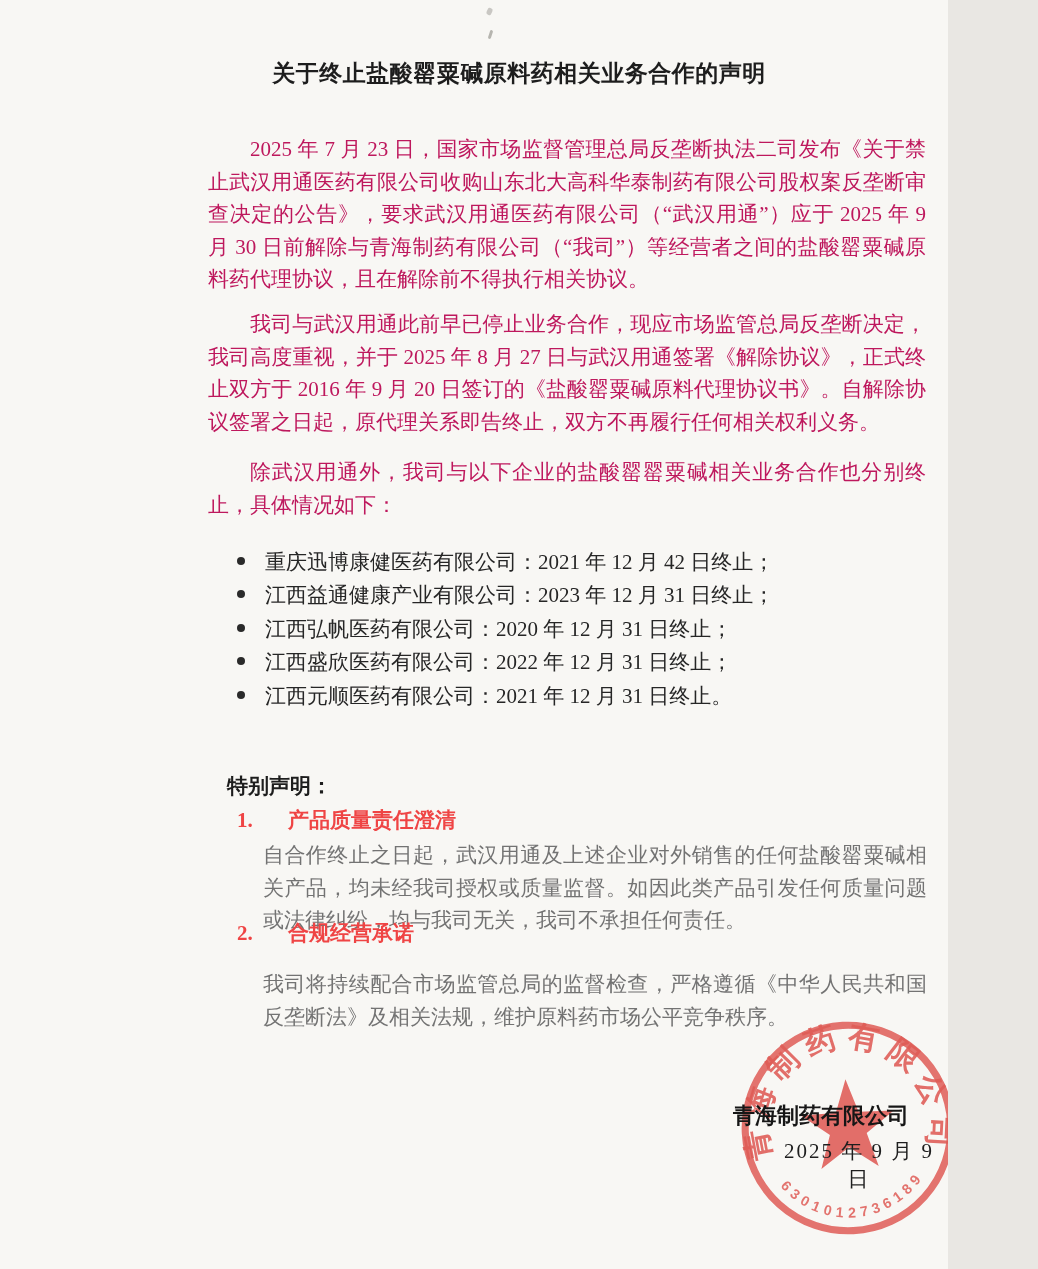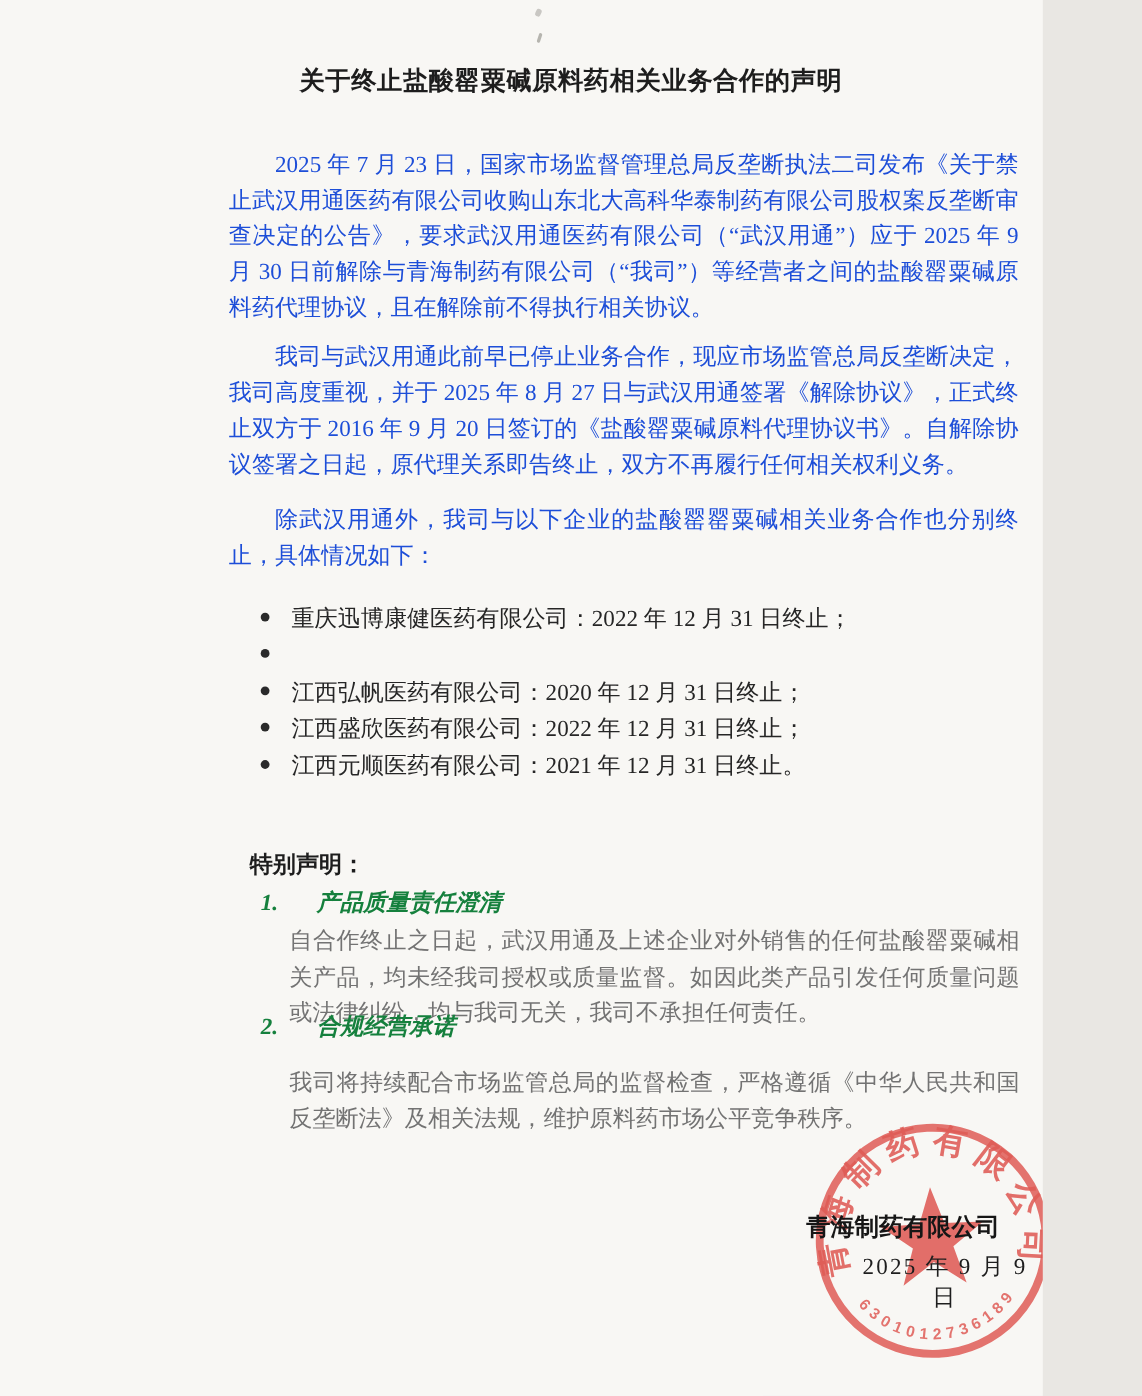--- a/index.html
+++ b/index.html
@@ -13,38 +13,38 @@
   }
   .doc-title{
     position:absolute;top:58px;left:0;width:1038px;
     text-align:center;
     font-size:23px;font-weight:bold;color:#1d1d1d;
     letter-spacing:0.5px;
   }
   .para{
     position:absolute;left:208px;width:718px;
     font-size:21px;line-height:32.5px;
-    text-align:justify;color:#1d4ed8;
+    text-align:justify;color:#be185d;
     text-indent:2em;
   }
   .p1{top:133px;}
   .p2{top:308px;}
   .p3{top:456px;}
   .bullets{position:absolute;left:237px;top:546px;width:700px;}
   .bullet-row{display:flex;align-items:flex-start;height:33.4px;}
   .bullet-dot{
     width:8px;height:8px;border-radius:50%;
     background:#2a2a2a;margin:11px 20px 0 0;flex:0 0 8px;
   }
   .bullet-text{font-size:21px;line-height:33.4px;color:#262626;white-space:nowrap;}
   .special-heading{
     position:absolute;left:227px;top:753px;
     font-size:21px;font-weight:bold;color:#1d1d1d;margin-top:19px;
   }
-  .num-item-head{position:absolute;font-size:21px;font-weight:bold;color:#15803d;font-style:italic;}
+  .num-item-head{position:absolute;font-size:21px;font-weight:bold;color:#ef4444;}
   .item1-head{left:237px;top:806px;}
   .item2-head{left:237px;top:919px;}
   .num-item-head .num{display:inline-block;width:51px;}
   .num-body{
     position:absolute;left:263px;width:664px;
     font-size:21px;line-height:32.5px;text-align:justify;color:#737373;
   }
   .item1-body{top:839px;}
   .item2-body{top:968px;}
   .signature{position:absolute;z-index:3;}
@@ -70,24 +70,25 @@
 
   <div class="para p1">2025 年 7 月 23 日，国家市场监督管理总局反垄断执法二司发布《关于禁止武汉用通医药有限公司收购山东北大高科华泰制药有限公司股权案反垄断审查决定的公告》，要求武汉用通医药有限公司（“武汉用通”）应于 2025 年 9 月 30 日前解除与青海制药有限公司（“我司”）等经营者之间的盐酸罂粟碱原料药代理协议，且在解除前不得执行相关协议。</div>
 
   <div class="para p2">我司与武汉用通此前早已停止业务合作，现应市场监管总局反垄断决定，我司高度重视，并于 2025 年 8 月 27 日与武汉用通签署《解除协议》，正式终止双方于 2016 年 9 月 20 日签订的《盐酸罂粟碱原料代理协议书》。自解除协议签署之日起，原代理关系即告终止，双方不再履行任何相关权利义务。</div>
 
   <div class="para p3">除武汉用通外，我司与以下企业的盐酸罂罂粟碱相关业务合作也分别终止，具体情况如下：</div>
 
   <div class="bullets">
     <div class="bullet-row">
       <span class="bullet-dot"></span>
-      <span class="bullet-text">重庆迅博康健医药有限公司：2022 年 12 月 31 日终止；</span>
+      <span class="bullet-text">重庆迅博康健医药有限公司：2021 年 12 月 42 日终止；</span>
     </div>
     <div class="bullet-row">
       <span class="bullet-dot"></span>
+      <span class="bullet-text">江西益通健康产业有限公司：2023 年 12 月 31 日终止；</span>
     </div>
     <div class="bullet-row">
       <span class="bullet-dot"></span>
       <span class="bullet-text">江西弘帆医药有限公司：2020 年 12 月 31 日终止；</span>
     </div>
     <div class="bullet-row">
       <span class="bullet-dot"></span>
       <span class="bullet-text">江西盛欣医药有限公司：2022 年 12 月 31 日终止；</span>
     </div>
     <div class="bullet-row">

